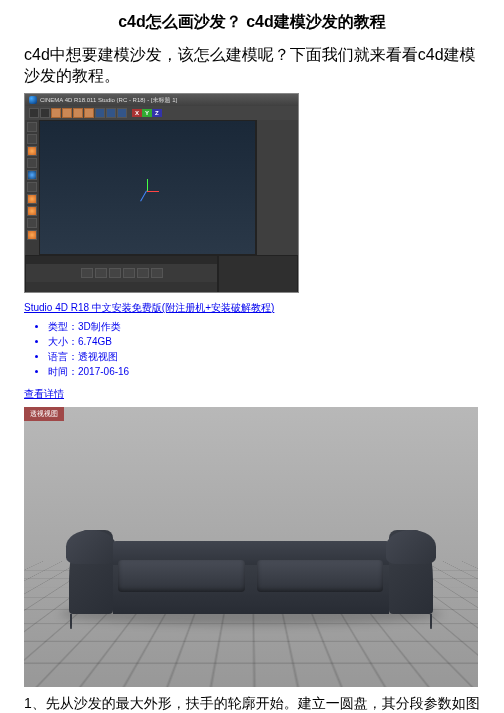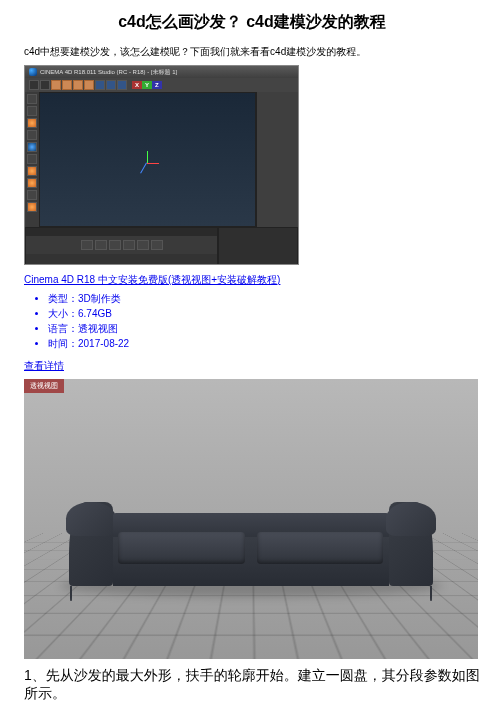--- a/index.html
+++ b/index.html
@@ -10,21 +10,21 @@
       padding: 0;
     }
     .page-title {
       font-size: 16px;
       font-weight: bold;
       text-align: center;
       padding: 12px 0 8px 0;
       color: #000;
     }
     .intro-text {
-      font-size: 10px;
+      font-size: 16px;
       color: #000;
       padding: 4px 24px 6px 24px;
     }
     .screenshot-1 {
       width: 275px;
       height: 200px;
       margin-left: 24px;
       background: #3a3a3a;
       border: 1px solid #888;
       position: relative;
@@ -352,27 +352,27 @@
         <div class="tl-btn"></div>
         <div class="tl-btn"></div>
         <div class="tl-btn"></div>
         <div class="tl-btn"></div>
       </div>
     </div>
     <div class="mat-panel"></div>
   </div>
 </div>
 
-<a class="download-link">Cinema 4D R18 中文安装免费版(透视视图+安装破解教程)</a>
+<a class="download-link">Studio 4D R18 中文安装免费版(附注册机+安装破解教程)</a>
 
 <ul class="meta-list">
   <li><span>类型：</span><span>3D制作类</span></li>
   <li><span>大小：</span><span>6.74GB</span></li>
   <li><span>语言：</span><span>透视视图</span></li>
-  <li><span>时间：</span><span>2017-08-22</span></li>
+  <li><span>时间：</span><span>2017-06-16</span></li>
 </ul>
 
 <a class="detail-link">查看详情</a>
 
 <div class="screenshot-2">
   <div class="sc2-tab">透视视图</div>
   <div class="sc2-floor"></div>
   <div class="sofa-shadow"></div>
   <div class="sofa">
     <div class="sofa-arm left">

